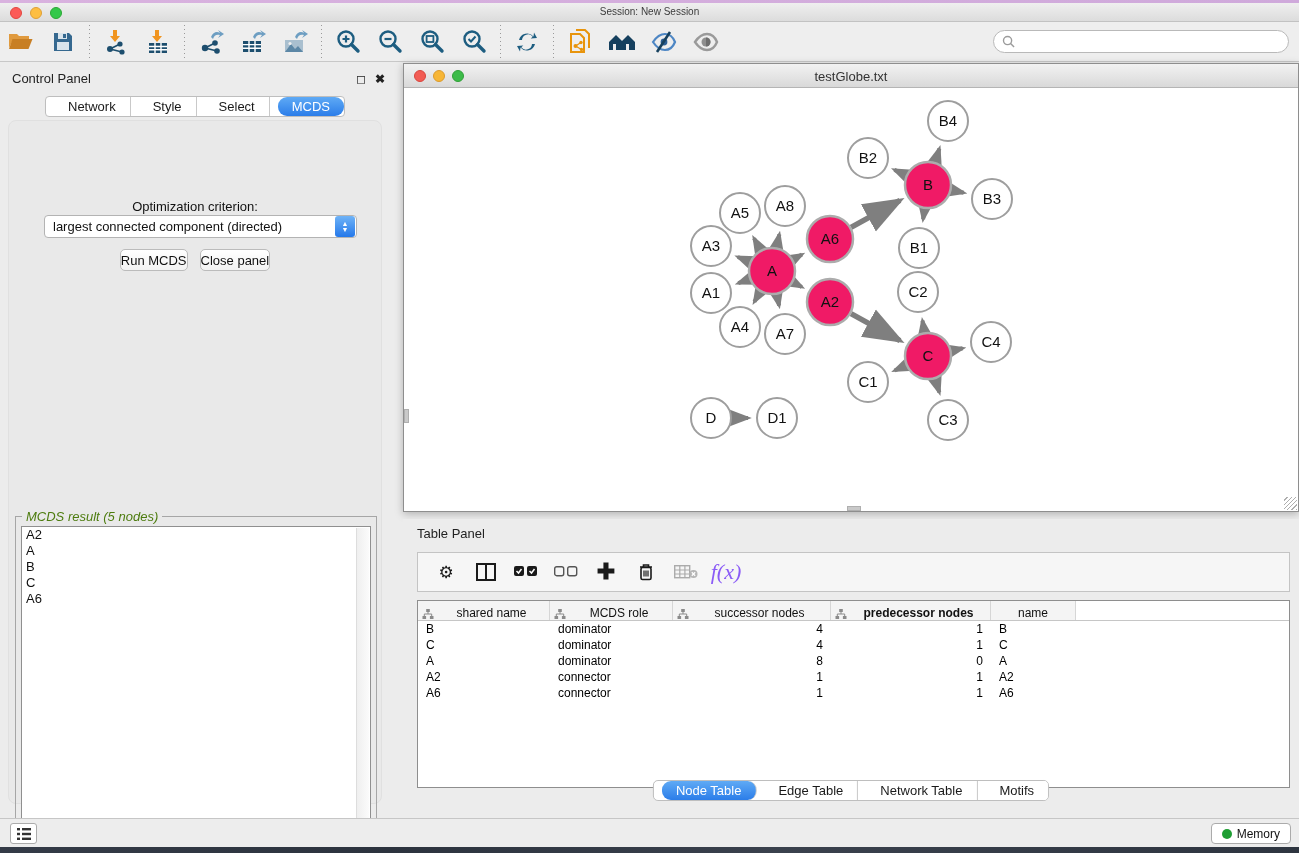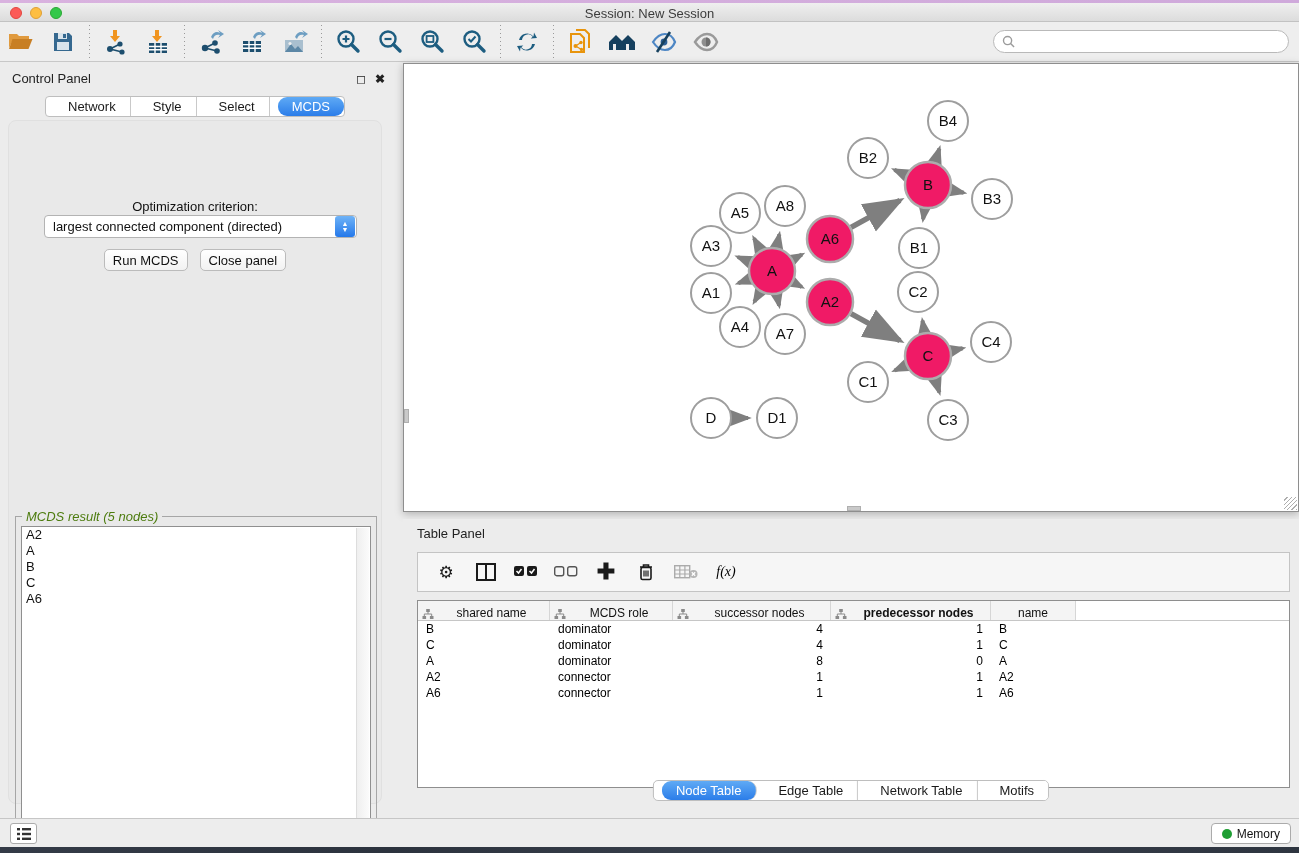--- a/index.html
+++ b/index.html
@@ -9,21 +9,21 @@
   
   .desktop-strip-top { position:absolute; left:0; top:0; width:1299px; height:3px;
     background:linear-gradient(90deg,#D9B2DF,#CFA9DB); }
   .titlebar { position:absolute; left:0; top:3px; width:1299px; height:19px;
     background:linear-gradient(#EFEFEF,#DCDCDC); border-bottom:1px solid #C2C2C2; }
   .traffic { position:absolute; top:4px; width:12px; height:12px; border-radius:50%; }
   .t-red { left:10px; background:#FC5B57; border:1px solid #E2463F; }
   .t-yellow { left:30px; background:#FDBE41; border:1px solid #DFA036; }
   .t-green { left:50px; background:#34C84A; border:1px solid #2BA834; }
   .titlebar-title { position:absolute; top:3px; width:100%; text-align:center;
-    font-size:13px; color:#3C3C3C; }
+    font-size:10px; color:#3C3C3C; }
 
   
   .toolbar { position:absolute; left:0; top:22px; width:1299px; height:40px;
     background:#EEEEEE; border-bottom:1px solid #C8C8C8; display:flex; align-items:center; }
   .tb-icon { width:34px; height:32px; display:flex; align-items:center; justify-content:center;
     margin:0 4px; cursor:pointer; }
   .tb-sep { width:1px; height:34px; margin:0 5px;
     background-image:linear-gradient(#9a9a9a 33%, rgba(255,255,255,0) 0%);
     background-size:1px 4px; background-repeat:repeat-y; }
   .searchbox { position:absolute; right:10px; top:8px; width:296px; height:23px;
@@ -52,21 +52,21 @@
     font-size:13px; color:#111; }
   .dropdown { position:absolute; left:35px; top:94px; width:313px; height:23px;
     background:#fff; border:1px solid #B3B3B3; border-radius:4px; display:flex;
     align-items:center; cursor:pointer; }
   .dropdown .dd-text { flex:1; font-size:13px; padding-left:8px; color:#111;
     white-space:nowrap; overflow:hidden; }
   .dd-stepper { width:20px; height:21px; border-radius:3px; margin-right:1px;
     background:linear-gradient(#6FB3F7,#2478EA); color:#fff; display:flex;
     flex-direction:column; align-items:center; justify-content:center; font-size:7px; line-height:6px; }
   .btn-row { position:absolute; top:128px; width:100%; display:flex; justify-content:center; gap:12px; }
-  .mac-btn { height:22px; padding:0 8px; background:linear-gradient(#FFFFFF,#F2F2F2);
+  .mac-btn { height:22px; padding:0 0; background:linear-gradient(#FFFFFF,#F2F2F2);
     border:1px solid #BBBBBB; border-radius:5px; font-size:13px; color:#111;
     font-family:"Liberation Sans",sans-serif; cursor:pointer; }
 
   .groupbox { position:absolute; left:6px; top:395px; width:362px; height:337px;
     border:1px solid #A6A6A6; }
   .groupbox-legend { position:absolute; left:6px; top:-8px; background:#E9E9E9;
     padding:0 4px; font-size:13px; color:#4d7c0f;font-style:italic; }
   .result-list { position:absolute; left:5px; top:9px; width:350px; height:320px;
     background:#fff; border:1px solid #8F8F8F; font-size:13px; color:#111;
     overflow:hidden; }
@@ -88,21 +88,21 @@
     background:repeating-linear-gradient(135deg, transparent 0 2px, #9a9a9a 2px 3px); opacity:.8; }
 
   
   .table-panel { position:absolute; left:403px; top:519px; width:896px; height:293px; background:#ECECEC; }
   .tp-title { position:absolute; left:14px; top:7px; font-size:13px; color:#222; }
   .tp-toolbar { position:absolute; left:14px; top:33px; width:873px; height:40px;
     background:#F6F6F6; border:1px solid #C4C4C4; display:flex; align-items:center; padding-left:8px; }
   .tp-icon { width:30px; height:28px; margin:0 5px; display:flex; align-items:center;
     justify-content:center; font-size:17px; color:#1a1a1a; cursor:pointer; }
   .tp-icon.disabled { color:#AAAAAA; cursor:default; }
-  .fx { font-family:"Liberation Serif",serif; font-style:italic; font-size:14px; color:#000000; }
+  .fx { font-family:"Liberation Serif",serif; font-style:italic; font-size:22px; color:#8b5cf6; }
 
   .node-table { position:absolute; left:14px; top:81px; width:873px; height:188px;
     background:#fff; border:1px solid #8E8E8E; font-size:12px; }
   .nt-header { display:flex; height:20px; background:#F4F4F4; border-bottom:1px solid #C6C6C6; }
   .nt-hcell { display:flex; align-items:flex-end; border-right:1px solid #D6D6D6;
     font-size:12px; color:#111; position:relative; }
   .nt-hcell .hlabel { flex:1; text-align:center; }
   .nt-hcell .hicon { margin-left:4px; }
   .nt-row { display:flex; height:16px; line-height:16px; color:#000; }
   .nt-cell { padding:0 8px; white-space:nowrap; overflow:hidden; }
@@ -314,20 +314,26 @@
           <div class="result-item">B</div>
           <div class="result-item">C</div>
           <div class="result-item">A6</div>
           <div class="list-scroll-track"></div>
       </div>
     </div>
   </div>
 </div>
 
 <div class="net-window">
+  <div class="net-titlebar">
+    <span class="nt-light" style="left:10px; background:#F25C54; border:1px solid #D8453E;"></span>
+    <span class="nt-light" style="left:29px; background:#F7B636; border:1px solid #DB9B2D;"></span>
+    <span class="nt-light" style="left:48px; background:#3DBB49; border:1px solid #30A038;"></span>
+    <div class="net-title">testGlobe.txt</div>
+  </div>
   <div class="net-canvas">
     <svg id="graph-svg" width="894" height="422" viewBox="0 0 894 422">
         <defs>
           <marker id="arrow" viewBox="0 0 8 6" refX="7" refY="3" markerWidth="7.5" markerHeight="6" orient="auto">
             <path d="M0 0L8 3L0 6Z" fill="#7F7F7F"></path>
           </marker>
         </defs>
         <line x1="356.406143770128" y1="160.98613558335694" x2="350.0092429444287" y2="149.39175283677702" stroke="#7F7F7F" stroke-width="4" marker-end="url(#arrow)"></line>
         <line x1="372.7067872433164" y1="158.46606378341792" x2="375.31263208099267" y2="145.4368395950367" stroke="#7F7F7F" stroke-width="4" marker-end="url(#arrow)"></line>
         <line x1="345.7926766721439" y1="172.89863798038684" x2="333.8338490211595" y2="167.99747910703258" stroke="#7F7F7F" stroke-width="4" marker-end="url(#arrow)"></line>

